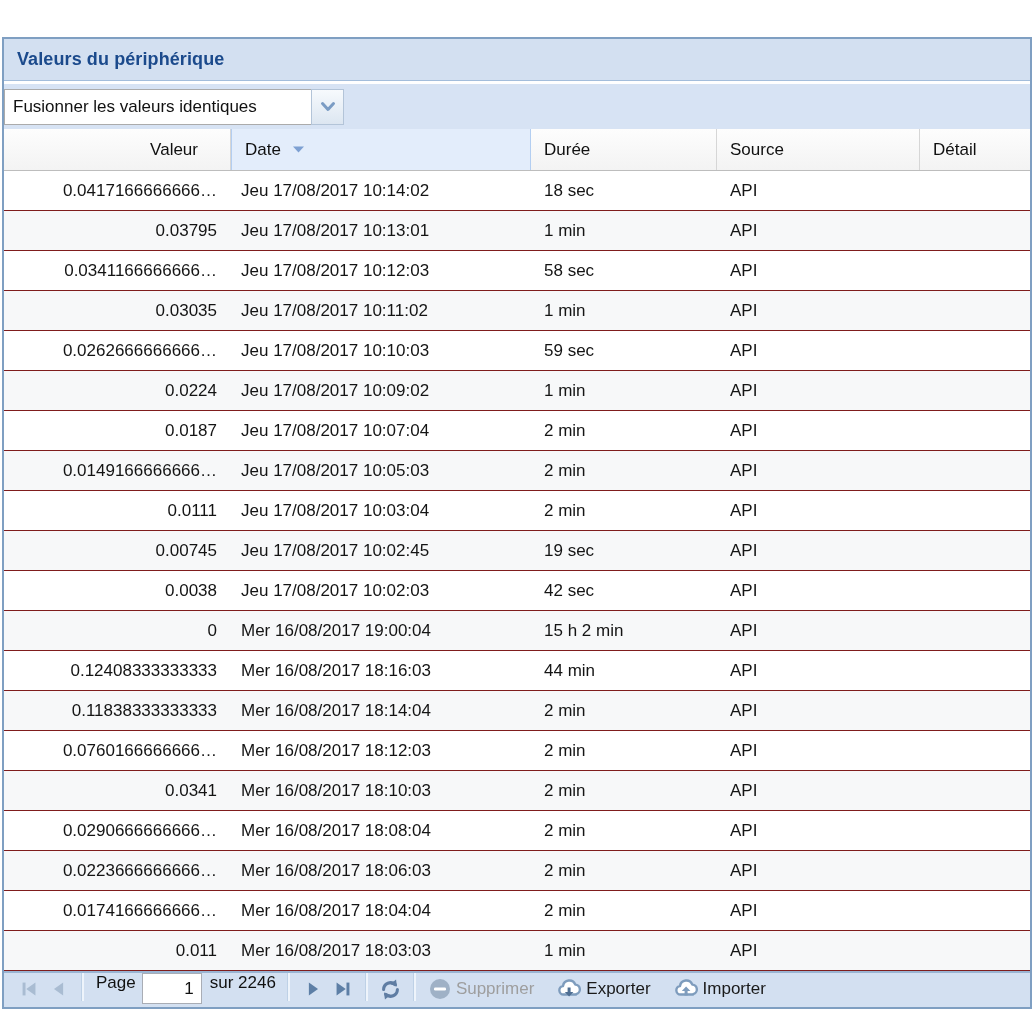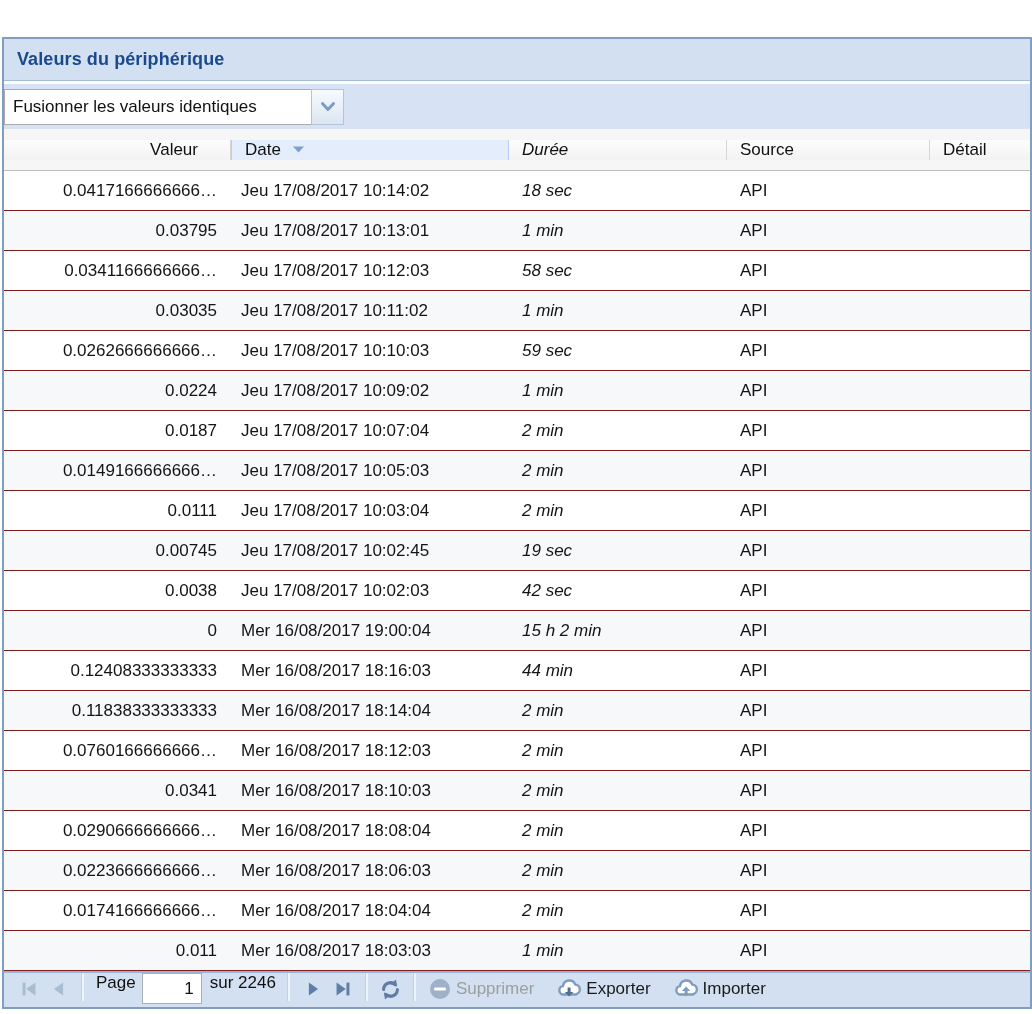--- a/index.html
+++ b/index.html
@@ -11,29 +11,29 @@
   .panel-header { height:42px; background:#d3e0f1; border-bottom:1px solid #a3bddb; display:flex; align-items:center; padding-left:13px; }
   .panel-title { color:#1b4a8c; font-size:18px; font-weight:bold; letter-spacing:0.1px; }
 
   .gap { height:3px; background:#ffffff; }
 
   .top-toolbar { height:45px; background:#d7e3f4; display:flex; align-items:center; }
   .combobox { display:flex; height:36px; }
   .combo-text { width:307px; background:#fff; border:1px solid #ababab; border-right:none; font-size:17px; color:#111; display:flex; align-items:center; padding-left:8px; white-space:nowrap; overflow:hidden; }
   .combo-trigger { width:33px; background:linear-gradient(#f7fafd,#dce6f1); border:1px solid #b3c4d8; display:flex; align-items:center; justify-content:center; cursor:pointer; }
 
-  .grid-header { display:flex; height:42px; background:#f6f6f6; border-bottom:1px solid #bdbdbd;align-items:center; }
+  .grid-header { display:flex; height:42px; background:#f6f6f6; border-bottom:1px solid #bdbdbd; }
   .hcell { display:flex; align-items:center; background:linear-gradient(#fdfdfd,#f3f3f3); border-right:1px solid #d6d6d6; padding:0 13px; font-size:17px; color:#101010; overflow:hidden; cursor:pointer; }
   .hcell.sorted { background:#e3edfb; border-left:1px solid #b3cef1; border-right:1px solid #b3cef1; }
   .hcell.align-right { justify-content:flex-end; padding-right:32px; }
   .sort-arrow { margin-left:12px; display:inline-block; }
 
   .col-valeur { width:227px; }
-  .col-date   { width:278px; }
-  .col-duree  { width:218px;font-style:italic; }
+  .col-date   { width:300px; }
+  .col-duree  { width:186px; }
   .col-source { width:203px; }
   .col-detail { flex:1; border-right:none; }
 
   .grid-body { background:#fff; }
   .grow { display:flex; height:40px; border-bottom:1px solid #7f1d1d; background:#fff;justify-content:space-between; }
   .grow.alt { background:#f7f8f9; }
   .cell { display:flex; align-items:center; padding:0 13px; font-size:17px; color:#141414; white-space:nowrap; overflow:hidden; }
   .cell.align-right { justify-content:flex-end; padding-right:14px; }
   .cell.col-date { padding-left:10px; }
 

